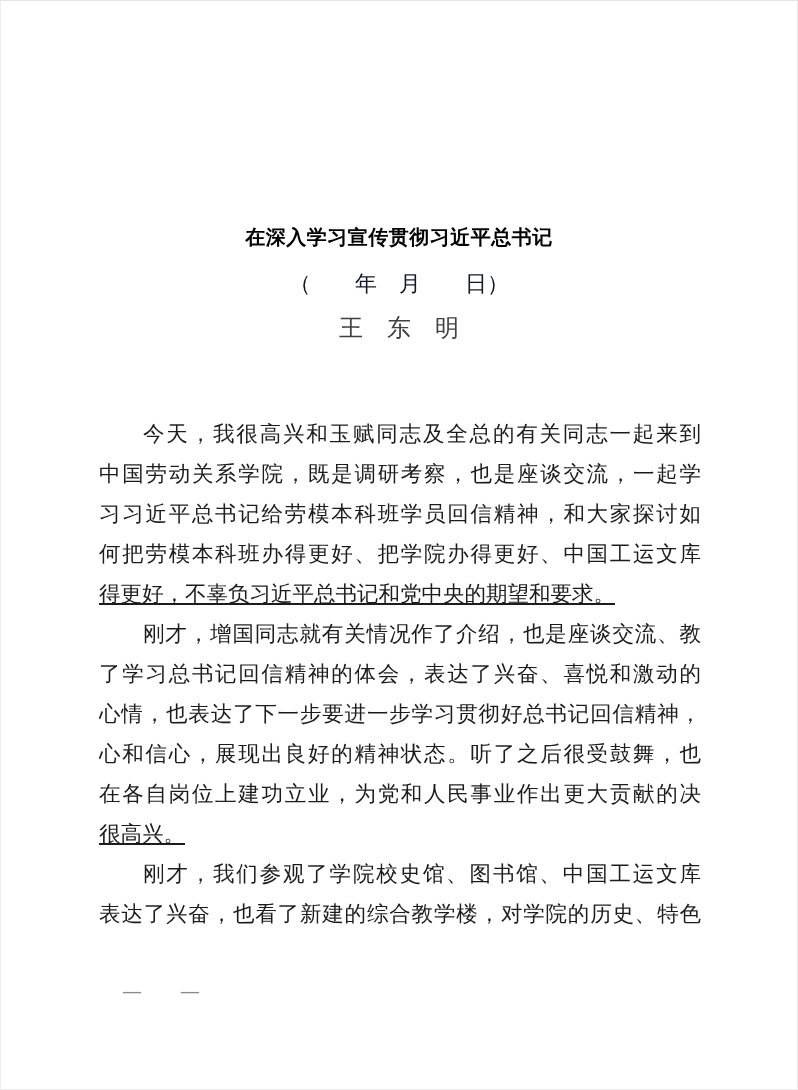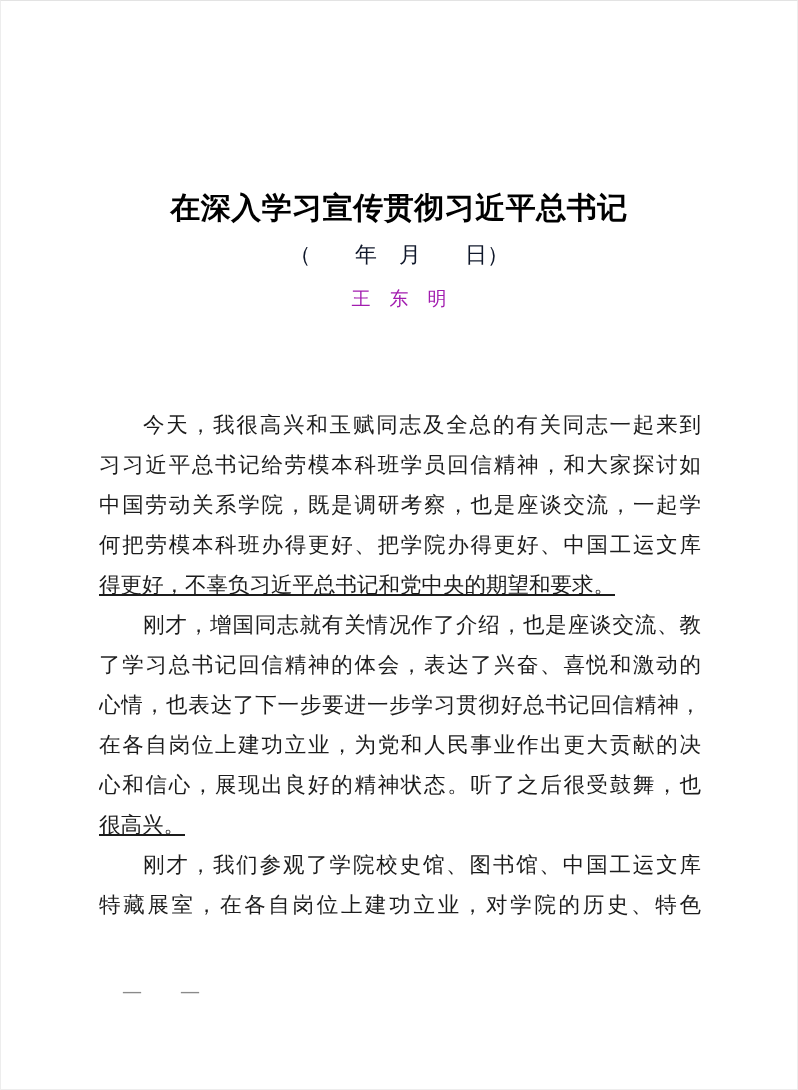--- a/index.html
+++ b/index.html
@@ -20,41 +20,42 @@
     overflow: hidden;
   }
   .title-block {
     position: absolute;
     top: 183px;
     left: 0;
     width: 100%;
     text-align: center;
   }
   .title-line {
-    font-size: 30px;
+    font-size: 20px;
     font-weight: 700;
     line-height: 48px;
     color: #000000;
     letter-spacing: 0.5px;
+    margin-top: 29px;
   }
   .date-line {
     font-size: 22px;
     font-weight: 400;
     line-height: 46px;
     color: #0f172a;
   }
   .author-line {
-    font-size: 19px;
+    font-size: 24px;
     font-weight: 400;
     line-height: 42px;
-    color: #a21caf;
+    color: #404040;
   }
   .body-block {
     position: absolute;
-    top: 404px;
+    top: 413px;
     left: 98px;
     width: 602px;
   }
   .line {
     font-size: 21.5px;
     line-height: 40px;
     height: 40px;
     overflow: hidden;
     text-align: justify;
     text-align-last: justify;
@@ -88,32 +89,32 @@
 <div class="page">
 
   <div class="title-block">
     <div class="title-line">在深入学习宣传贯彻习近平总书记</div>
     <div class="date-line">（　　年　月　　日）</div>
     <div class="author-line">王　东　明</div>
   </div>
 
   <div class="body-block">
     <div class="line indent">今天，我很高兴和玉赋同志及全总的有关同志一起来到</div>
+    <div class="line">中国劳动关系学院，既是调研考察，也是座谈交流，一起学</div>
     <div class="line">习习近平总书记给劳模本科班学员回信精神，和大家探讨如</div>
-    <div class="line">中国劳动关系学院，既是调研考察，也是座谈交流，一起学</div>
     <div class="line">何把劳模本科班办得更好、把学院办得更好、中国工运文库</div>
     <div class="line end">得更好，不辜负习近平总书记和党中央的期望和要求。</div>
     <div class="line indent">刚才，增国同志就有关情况作了介绍，也是座谈交流、教</div>
     <div class="line">了学习总书记回信精神的体会，表达了兴奋、喜悦和激动的</div>
     <div class="line">心情，也表达了下一步要进一步学习贯彻好总书记回信精神，</div>
+    <div class="line">心和信心，展现出良好的精神状态。听了之后很受鼓舞，也</div>
     <div class="line">在各自岗位上建功立业，为党和人民事业作出更大贡献的决</div>
-    <div class="line">心和信心，展现出良好的精神状态。听了之后很受鼓舞，也</div>
     <div class="line end">很高兴。</div>
     <div class="line indent">刚才，我们参观了学院校史馆、图书馆、中国工运文库</div>
-    <div class="line">特藏展室，在各自岗位上建功立业，对学院的历史、特色</div>
+    <div class="line">表达了兴奋，也看了新建的综合教学楼，对学院的历史、特色</div>
   </div>
 
   <div class="footer">
     <span>—</span>
     <span>—</span>
   </div>
 
 </div>
 
 </body></html>

